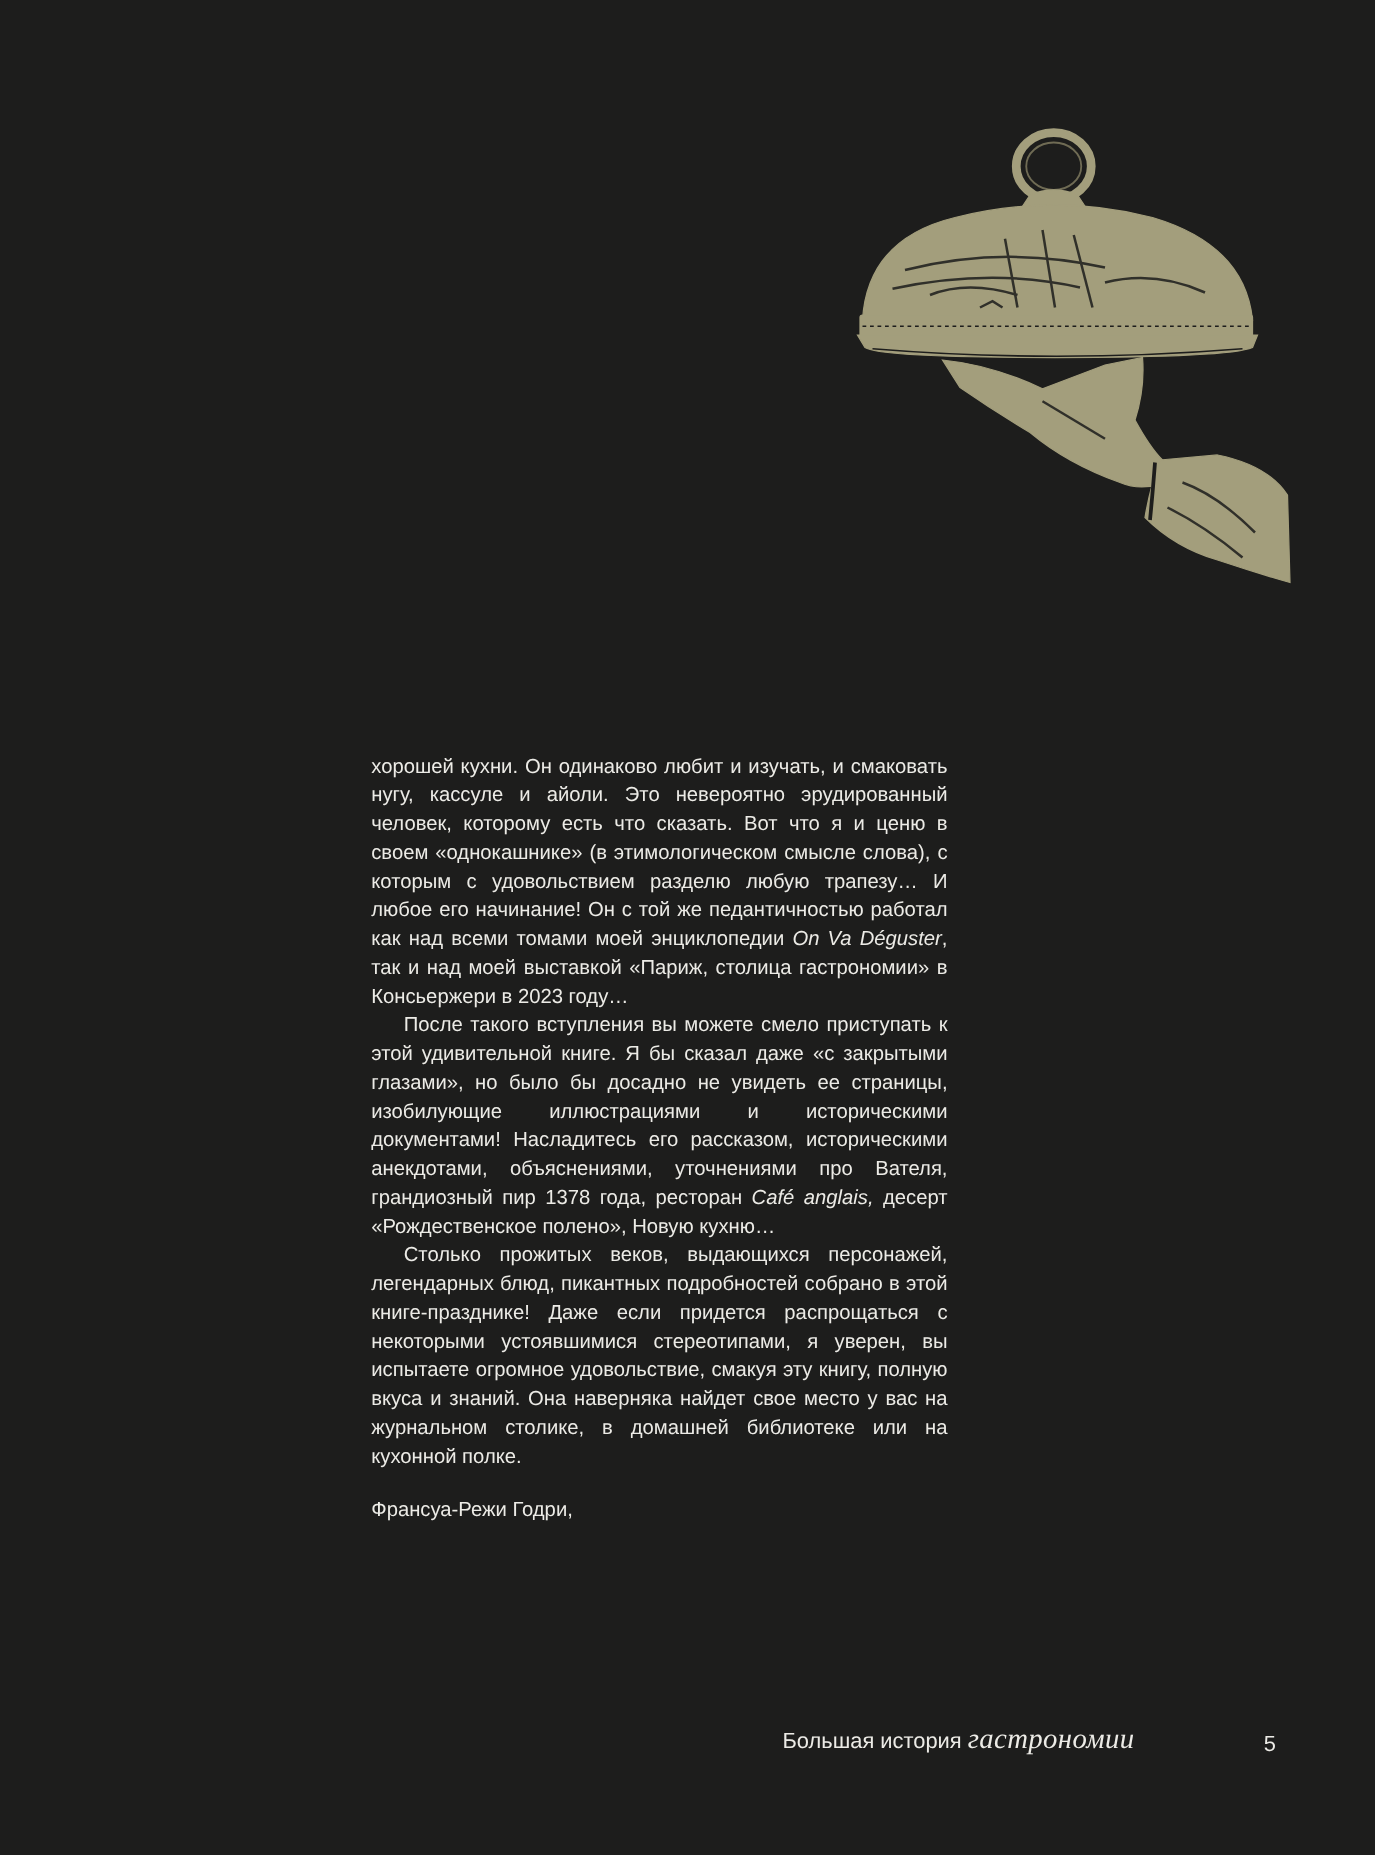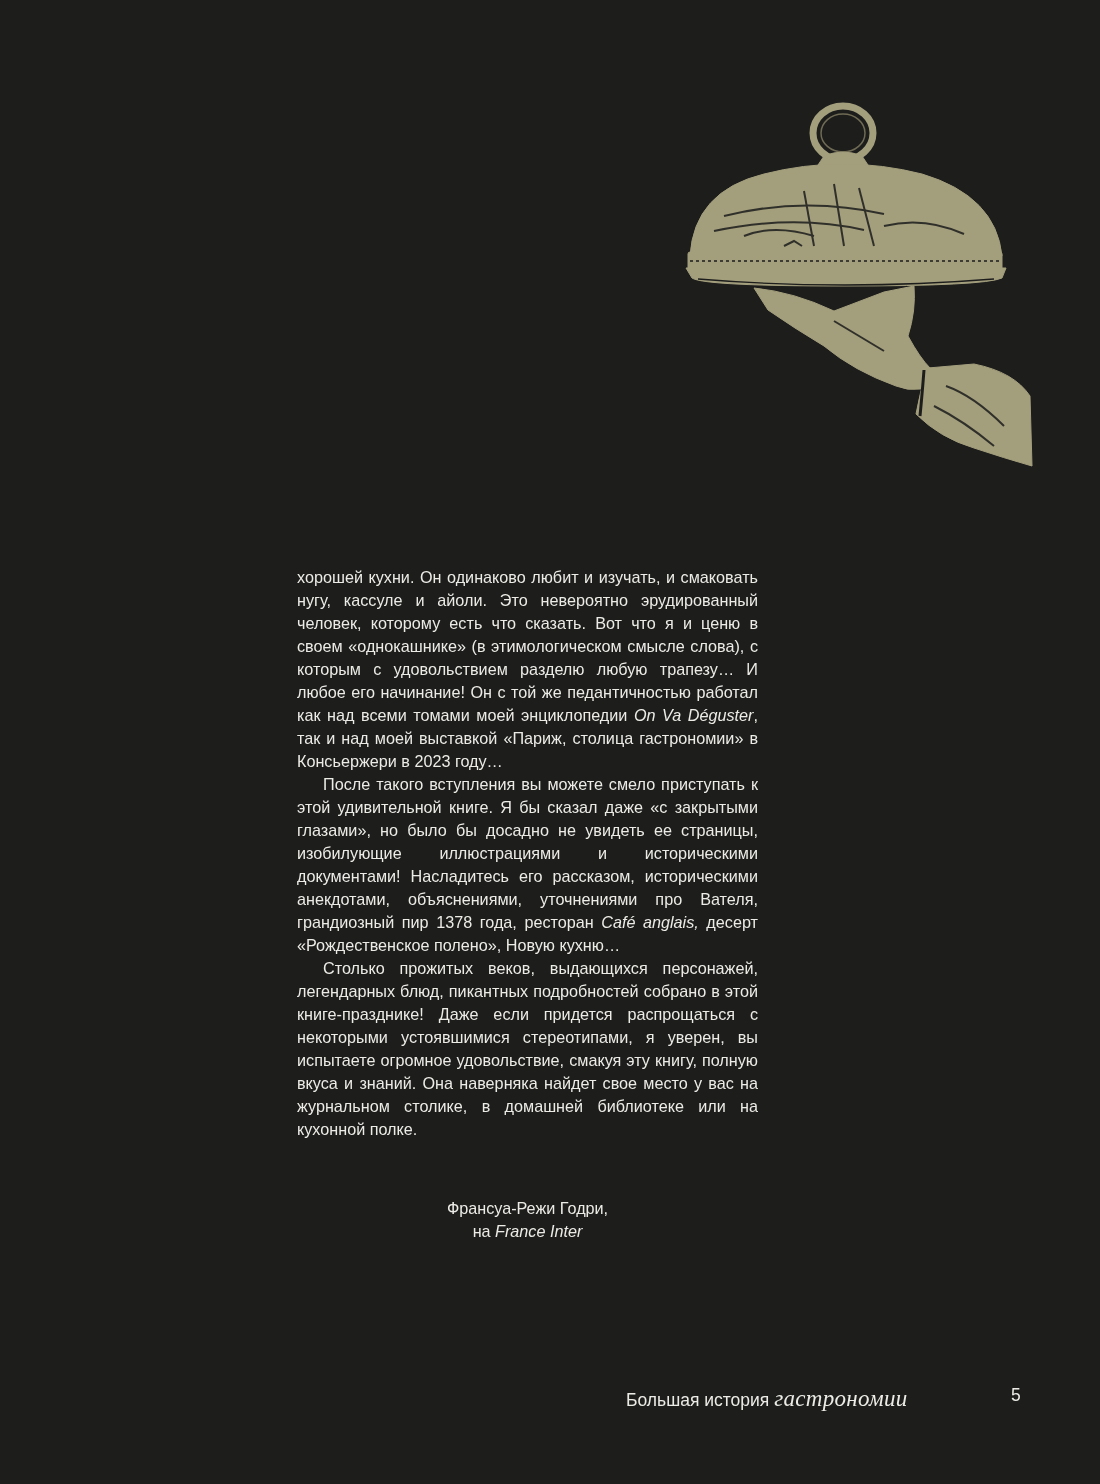--- a/index.html
+++ b/index.html
@@ -20,36 +20,36 @@
     position: absolute;
     left: 297px; top: 566px;
     width: 461px;
     font-size: 16.2px;
     line-height: 23px;
     text-align: justify;
     hyphens: manual;
   }
   .text-block p { margin: 0; }
   .text-block p.indent { text-indent: 26px; }
-  .text-block p.first { text-indent: 0; }
+  .text-block p.first { text-indent: 0; margin-top: 36px; }
   .text-block em { font-style: italic; }
   .signature {
     position: absolute;
     left: 297px; top: 1197px;
     width: 461px;
-    text-align: center;
+    text-align: left;
     font-size: 16.2px;
     line-height: 23px;
   }
   .signature div { white-space: nowrap; }
   .footer {
     position: absolute;
     top: 1381px; left: 626px;
     font-size: 17.5px;
-    line-height: 36px;
+    line-height: 19px;
     white-space: nowrap;
   }
   .footer .script {
     font-family: "Liberation Serif", "DejaVu Serif", serif;
     font-style: italic;
     font-size: 23px;
     letter-spacing: 0.3px;
   }
   .page-number {
     position: absolute;
@@ -103,19 +103,18 @@
 </div>
 
 <div class="text-block">
   <p class="first"><span>хорошей кухни. Он одинаково любит и изучать, и сма­ковать нугу, кассуле и айоли. Это невероятно эруди­рованный человек, которому есть что сказать. Вот что я и ценю в своем «однокашнике» (в этимологическом смысле слова), с которым с удовольствием разделю любую трапезу… И любое его начинание! Он с той же педантичностью работал как над всеми томами моей энциклопедии </span><em>On Va Déguster</em><span>, так и над моей выстав­кой «Париж, столица гастрономии» в Консьержери в 2023 году…</span></p>
   <p class="indent"><span>После такого вступления вы можете смело при­ступать к этой удивительной книге. Я бы сказал даже «с закрытыми глазами», но было бы досадно не уви­деть ее страницы, изобилующие иллюстрациями и ис­торическими документами! Насладитесь его рас­сказом, историческими анекдотами, объяснениями, уточнениями про Вателя, грандиозный пир 1378 года, ресторан </span><em>Café anglais,</em><span> десерт «Рождественское поле­но», Новую кухню…</span></p>
   <p class="indent"><span>Столько прожитых веков, выдающихся персона­жей, легендарных блюд, пикантных подробностей со­брано в этой книге-празднике! Даже если придется распрощаться с некоторыми устоявшимися стереоти­пами, я уверен, вы испытаете огромное удовольствие, смакуя эту книгу, полную вкуса и знаний. Она навер­няка найдет свое место у вас на журнальном столике, в домашней библиотеке или на кухонной полке.</span></p>
 </div>
 
 <div class="signature">
   <div>Франсуа-Режи Годри,</div>
-  <div><span>на </span><em>France Inter</em></div>
 </div>
 
 <div class="footer">
   <span>Большая история </span><span class="script">гастрономии</span>
 </div>
 <div class="page-number">5</div>
 
 </body></html>

